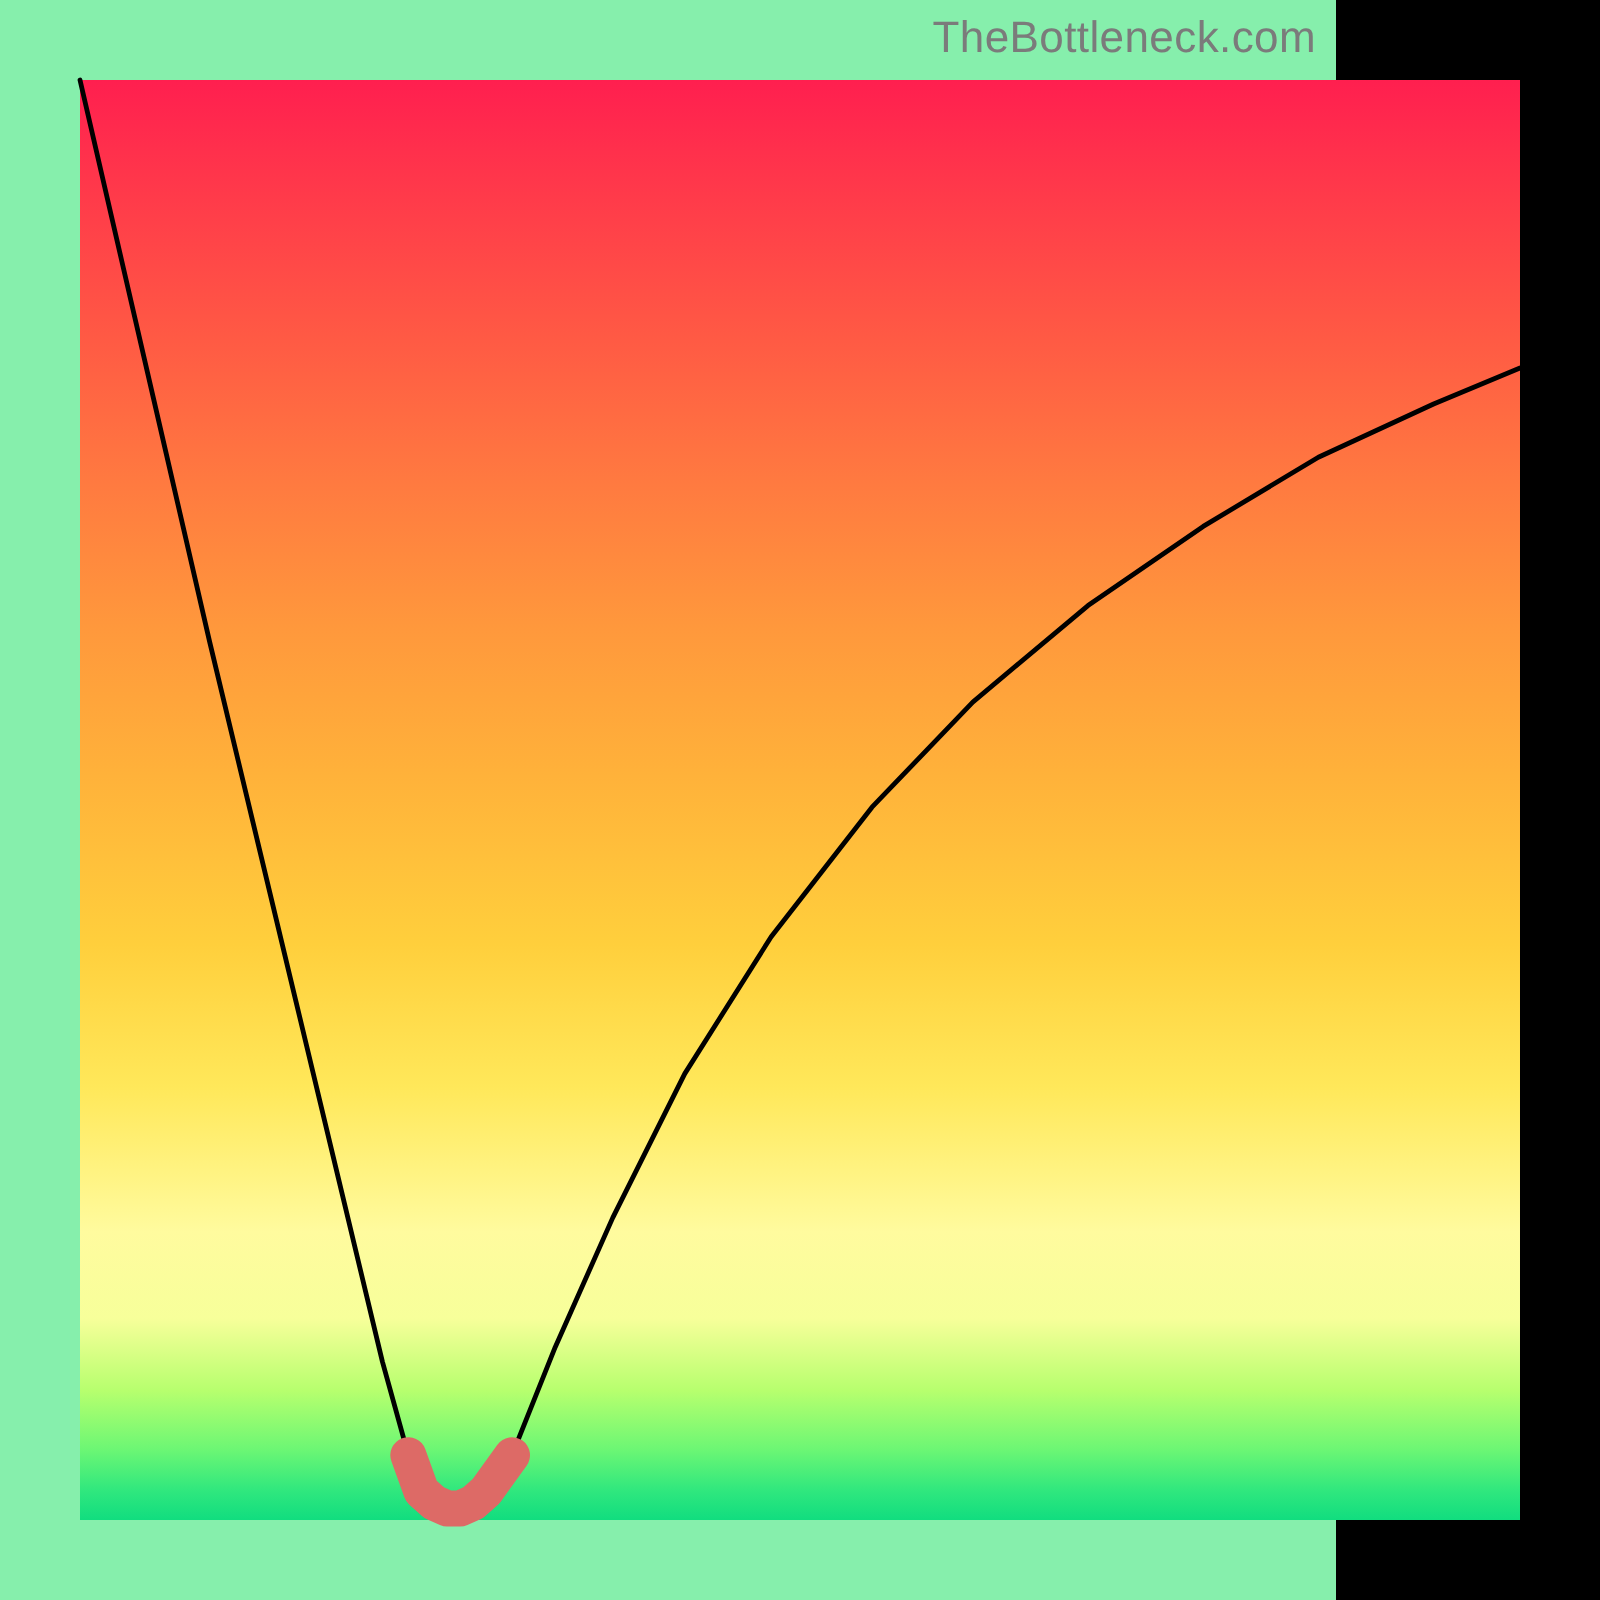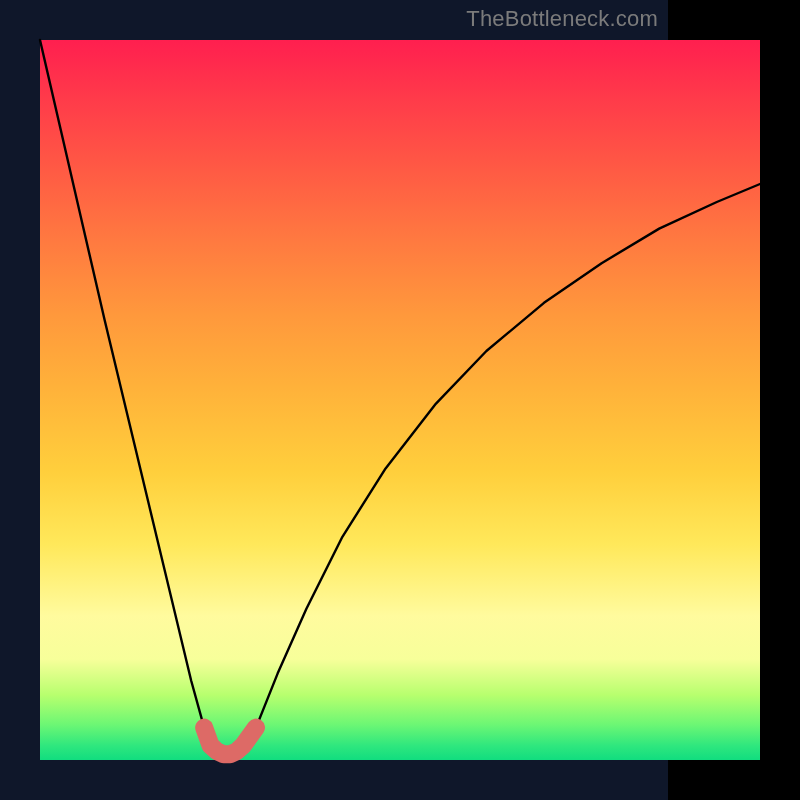--- a/index.html
+++ b/index.html
@@ -8,21 +8,21 @@
     width: 800px;
     height: 800px;
     background: #000;
     overflow: hidden;
     font-family: Arial, Helvetica, sans-serif;
   }
   .frame {
     position: relative;
     width: 668px;
     height: 800px;
-    background: #0f172a;
+    background: #86efac;
     text-decoration: underline;
   }
   .plot-area {
     position: absolute;
     left: 40px;
     top: 40px;
     width: 720px;
     height: 720px;
     
     background: linear-gradient(to bottom,

